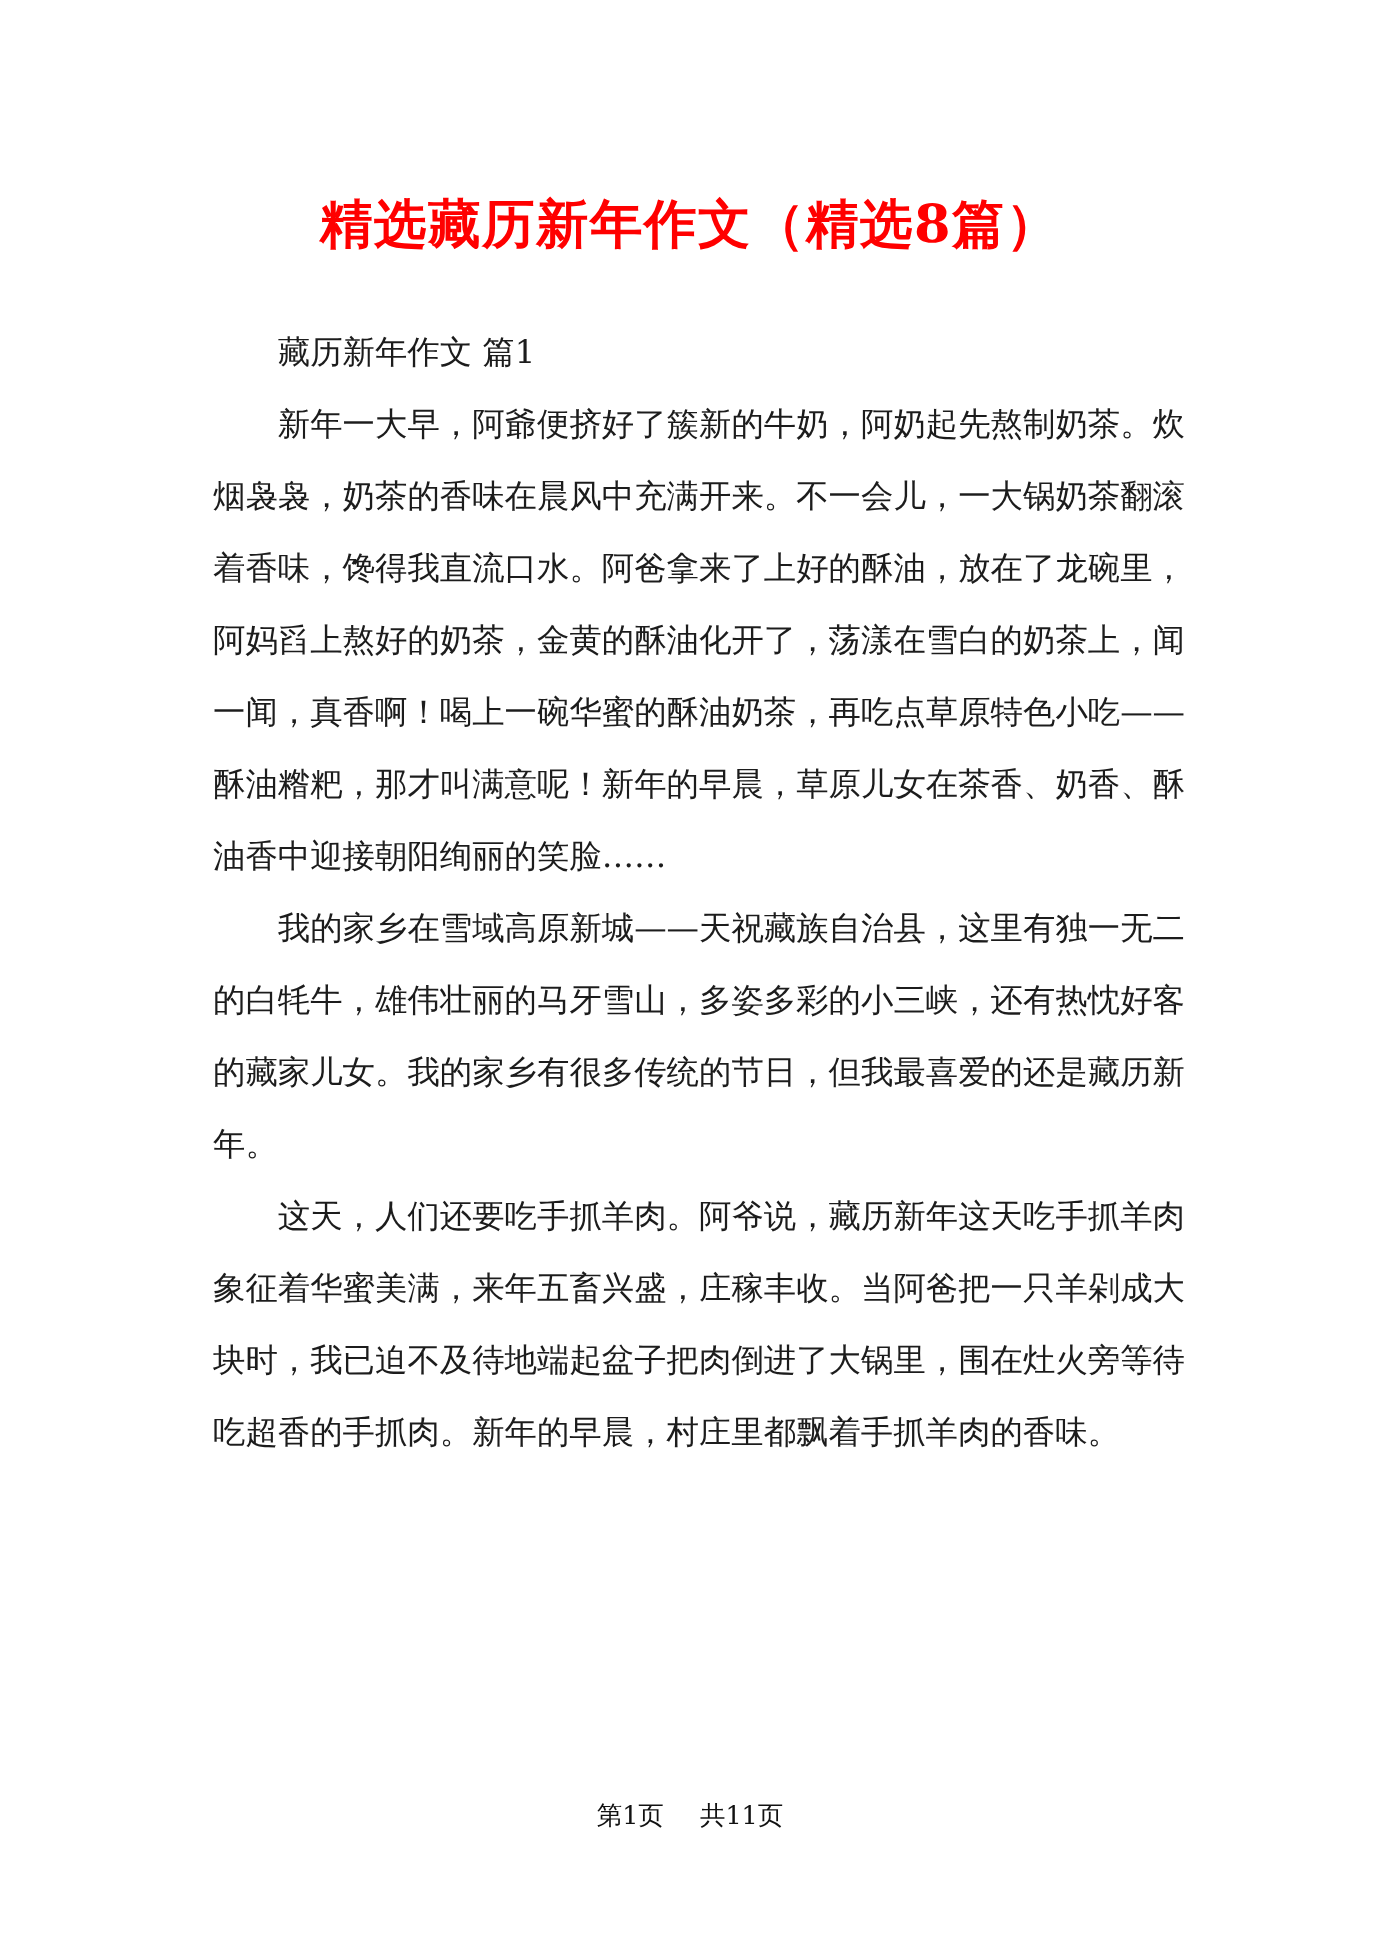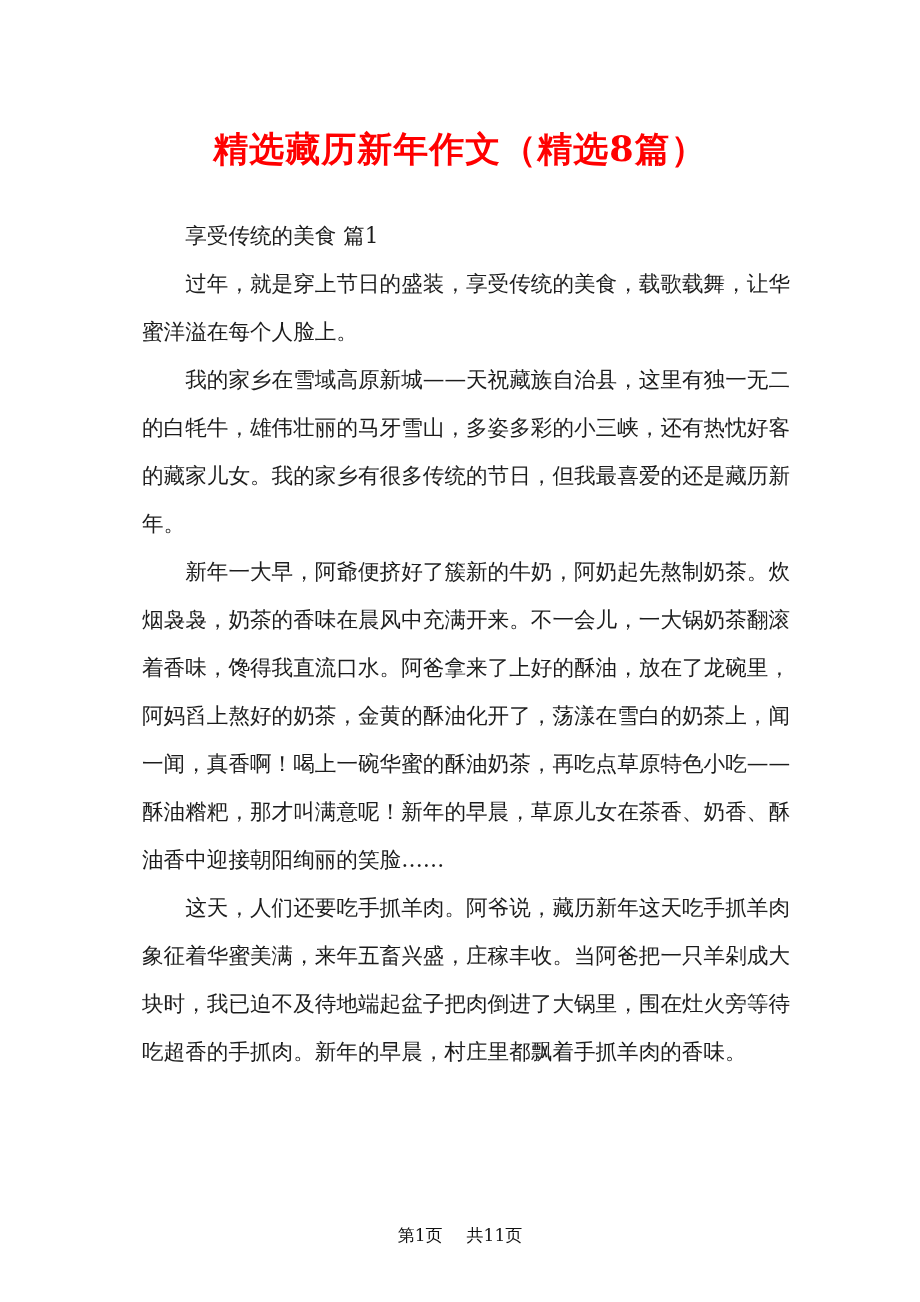--- a/index.html
+++ b/index.html
@@ -45,39 +45,37 @@
   }
   .page-footer {
     position: absolute;
     top: 1198px;
     left: 0;
     width: 920px;
     text-align: center;
     font-size: 17px;
     line-height: 26px;
     color: #111111;
-    margin-top: 24px;
   }
   .page-footer .gap {
     display: inline-block;
     width: 24px;
   }
 </style>
 </head>
 <body>
 
 <div class="page">
 
   <h1 class="doc-title" style="color: rgb(255, 0, 0);">精选藏历新年作文（精选8篇）</h1>
 
   <div class="content">
-    <p>享受传统的美食 篇1</p>
-    <p>过年，就是穿上节日的盛装，享受传统的美食，载歌载舞，让华蜜洋溢在每个人脸上。</p>
+    <p>藏历新年作文 篇1</p>
+    <p>新年一大早，阿爺便挤好了簇新的牛奶，阿奶起先熬制奶茶。炊烟袅袅，奶茶的香味在晨风中充满开来。不一会儿，一大锅奶茶翻滚着香味，馋得我直流口水。阿爸拿来了上好的酥油，放在了龙碗里，阿妈舀上熬好的奶茶，金黄的酥油化开了，荡漾在雪白的奶茶上，闻一闻，真香啊！喝上一碗华蜜的酥油奶茶，再吃点草原特色小吃——酥油糌粑，那才叫满意呢！新年的早晨，草原儿女在茶香、奶香、酥油香中迎接朝阳绚丽的笑脸……</p>
     <p>我的家乡在雪域高原新城——天祝藏族自治县，这里有独一无二的白牦牛，雄伟壮丽的马牙雪山，多姿多彩的小三峡，还有热忱好客的藏家儿女。我的家乡有很多传统的节日，但我最喜爱的还是藏历新年。</p>
-    <p>新年一大早，阿爺便挤好了簇新的牛奶，阿奶起先熬制奶茶。炊烟袅袅，奶茶的香味在晨风中充满开来。不一会儿，一大锅奶茶翻滚着香味，馋得我直流口水。阿爸拿来了上好的酥油，放在了龙碗里，阿妈舀上熬好的奶茶，金黄的酥油化开了，荡漾在雪白的奶茶上，闻一闻，真香啊！喝上一碗华蜜的酥油奶茶，再吃点草原特色小吃——酥油糌粑，那才叫满意呢！新年的早晨，草原儿女在茶香、奶香、酥油香中迎接朝阳绚丽的笑脸……</p>
     <p>这天，人们还要吃手抓羊肉。阿爷说，藏历新年这天吃手抓羊肉象征着华蜜美满，来年五畜兴盛，庄稼丰收。当阿爸把一只羊剁成大块时，我已迫不及待地端起盆子把肉倒进了大锅里，围在灶火旁等待吃超香的手抓肉。新年的早晨，村庄里都飘着手抓羊肉的香味。</p>
   </div>
 
   <div class="page-footer">
     <span>第1页</span><span class="gap"></span><span>共11页</span>
   </div>
 
 </div>
 
 </body></html>

